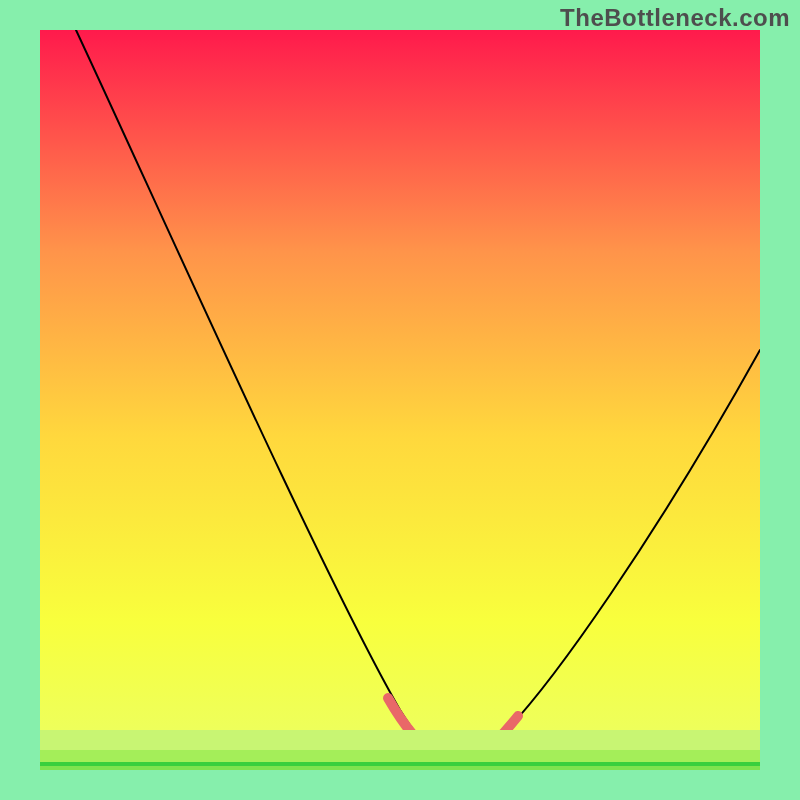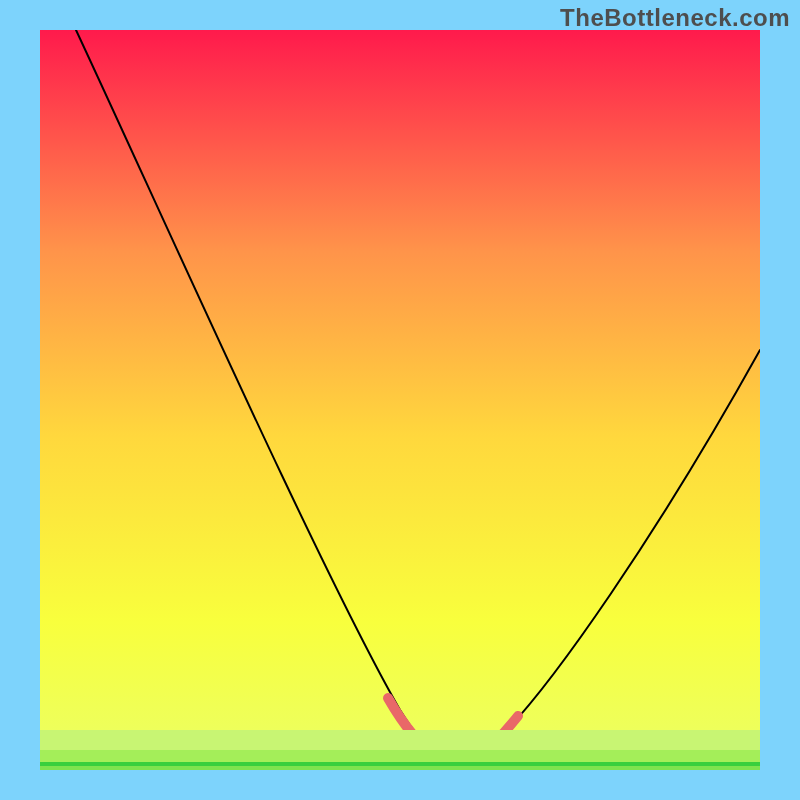--- a/index.html
+++ b/index.html
@@ -8,21 +8,21 @@
     width: 800px;
     height: 800px;
     background: #000;
     overflow: hidden;
     font-family: Arial, Helvetica, sans-serif;
   }
   .frame {
     position: relative;
     width: 800px;
     height: 800px;
-    background: #7dd3fc;
+    background: #86efac;
   }
   .watermark {
     position: absolute;
     top: 4px;
     right: 10px;
     color: #4e4e4e;
     font-size: 24px;
     font-weight: 600;
     letter-spacing: 0.5px;
     user-select: none;

